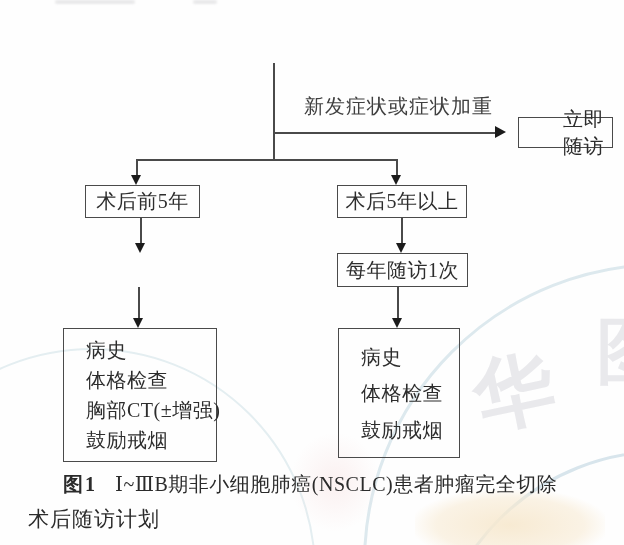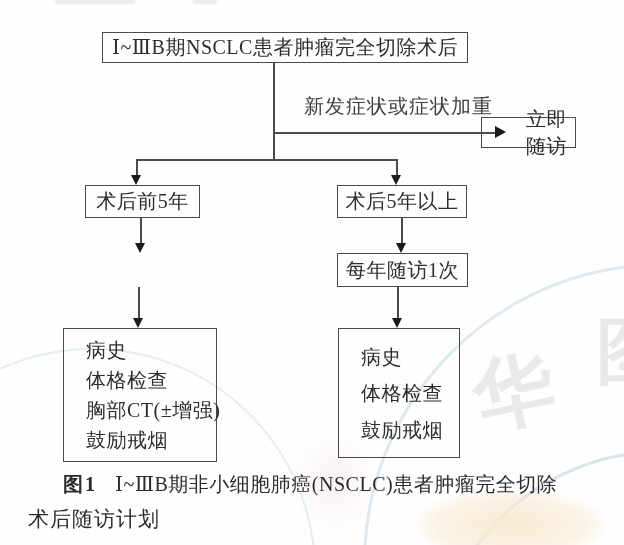--- a/index.html
+++ b/index.html
@@ -46,21 +46,21 @@
     position:absolute;
     border:1.5px solid #4a4a4a;
     color:#2d2d2d;
     font-size:20px;
     display:flex;align-items:center;justify-content:center;
     box-sizing:border-box;
     letter-spacing:.5px;
     background:transparent;
   }
   .n-root{left:102px;top:32px;width:366px;height:31px;}
-  .n-immediate{left:481px;top:117px;width:95px;height:31px;padding-left:44px;}
+  .n-immediate{left:518px;top:117px;width:95px;height:31px;padding-left:44px;}
   .n-p5{left:85px;top:185px;width:115px;height:33px;}
   .n-gt5{left:337px;top:185px;width:130px;height:33px;}
   .n-f6{left:58px;top:253px;width:167px;height:34px;}
   .n-fy{left:337px;top:253px;width:131px;height:34px;}
   .n-list{
     flex-direction:column;align-items:flex-start;justify-content:space-evenly;
     padding:3px 4px 3px 22px;letter-spacing:.5px;
   }
   .n-dl{left:63px;top:328px;width:154px;height:134px;}
   .n-dr{left:338px;top:328px;width:122px;height:130px;}
@@ -128,21 +128,20 @@
   <div class="ln ln-v7"></div>
 
   <div class="ah ah-right ah-r1"></div>
   <div class="ah ah-down ah-d1"></div>
   <div class="ah ah-down ah-d2"></div>
   <div class="ah ah-down ah-d3"></div>
   <div class="ah ah-down ah-d4"></div>
   <div class="ah ah-down ah-d5"></div>
   <div class="ah ah-down ah-d6"></div>
 
-  <div class="node n-root">Ⅰ~ⅢB期NSCLC患者肿瘤完全切除术后</div>
 
   <div class="cond-label">新发症状或症状加重</div>
   <div class="node n-immediate">立即随访</div>
 
   <div class="node n-p5">术后前5年</div>
   <div class="node n-gt5">术后5年以上</div>
 
   <div class="node n-fy">每年随访1次</div>
 
   <div class="node n-list n-dl">

